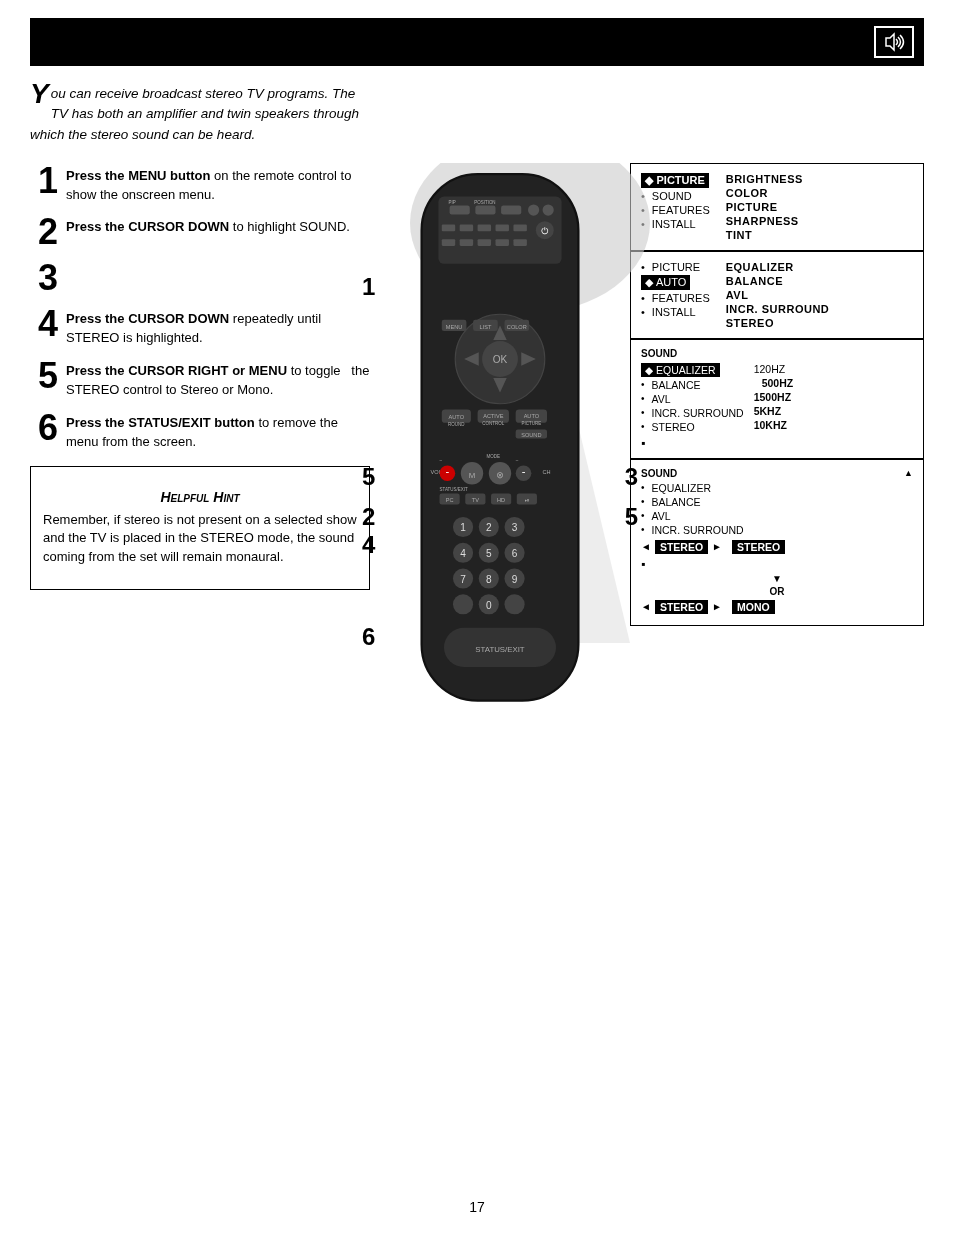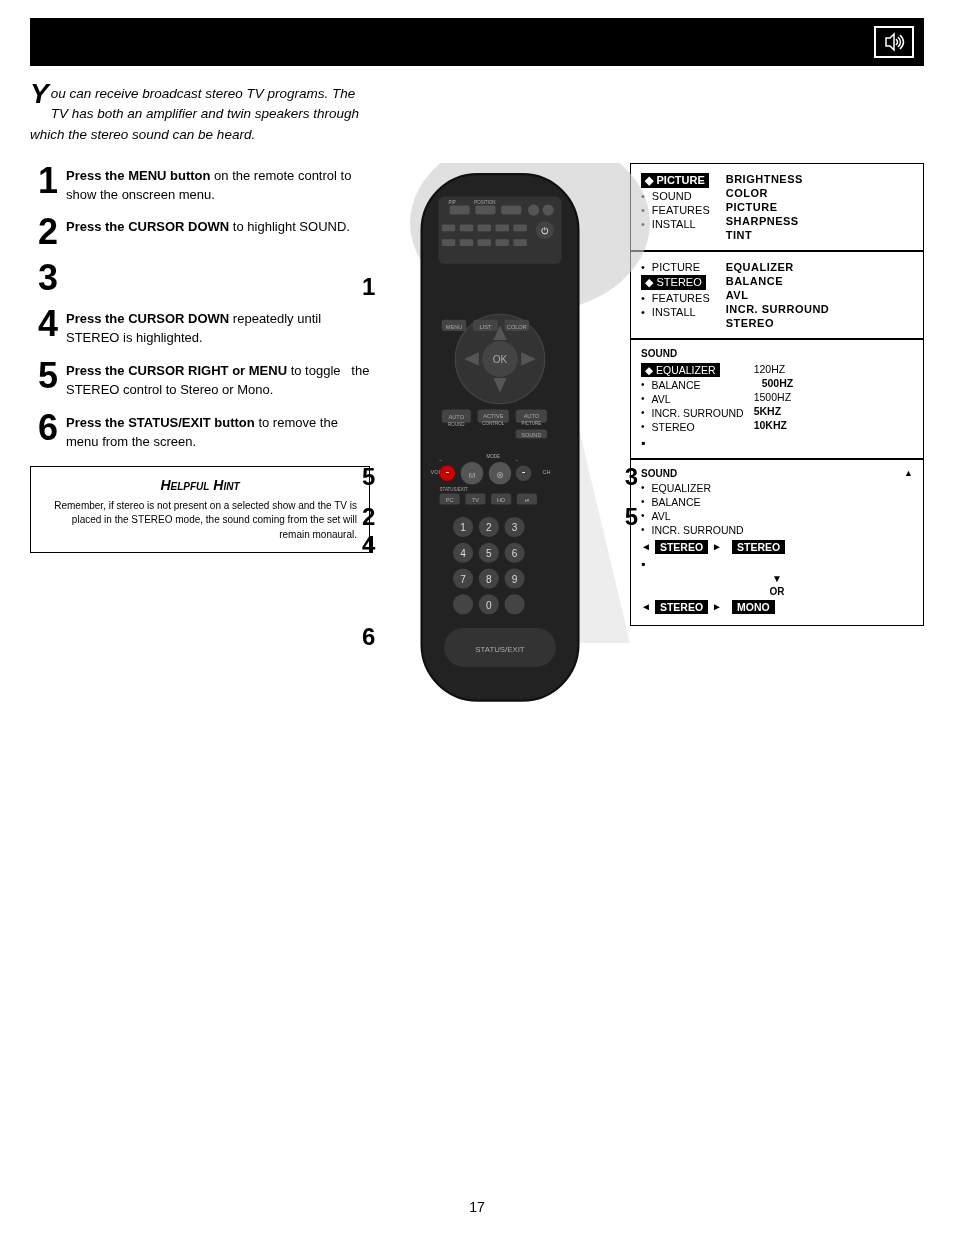--- a/index.html
+++ b/index.html
@@ -104,35 +104,34 @@
       line-height: 1.45;
       padding-top: 4px;
     }
     .step-text b {
       font-weight: bold;
     }
 
     
     .hint-box {
       border: 1.5px solid #000;
-      padding: 10px 12px;
+      padding: 22px 12px;
       margin-top: 14px;
     }
     .hint-title {
       font-style: italic;
       font-variant: small-caps;
       font-weight: bold;
       font-size: 14px;
       text-align: center;
       margin-bottom: 6px;
     }
     .hint-text {
-      font-size: 10px;
+      font-size: 13px;
       line-height: 1.45;
-      text-align: right;
     }
 
     
     .center-col {
       flex: 0 0 240px;
       position: relative;
       display: flex;
       flex-direction: column;
       align-items: center;
     }
@@ -457,21 +456,21 @@
       </div>
 
       <div class="menu-panel">
         <div style="display:flex;gap:16px;">
           <div>
             <div class="menu-item">
               <span class="bullet">•</span>
                 <span class="menu-label" style="margin-left:3px;">PICTURE</span>
             </div>
             <div class="menu-item">
-              <span style="background:#000;color:#fff;padding:1px 4px;font-size:11px;">◆ STEREO</span>
+              <span style="background:#000;color:#fff;padding:1px 4px;font-size:11px;">◆ AUTO</span>
             </div>
             <div class="menu-item">
               <span class="bullet">•</span>
                 <span class="menu-label" style="margin-left:3px;">FEATURES</span>
             </div>
             <div class="menu-item">
               <span class="bullet">•</span>
                 <span class="menu-label" style="margin-left:3px;">INSTALL</span>
             </div>
           </div>
@@ -516,21 +515,21 @@
             </div>
             <div class="menu-item">
               <span class="bullet" style="font-size:10px;">•</span>
                 <span style="margin-left:3px;font-size:10.5px;">STEREO</span>
             </div>
             <div style="font-size:12px;margin-top:2px;">▪</div>
           </div>
           <div>
             <div style="font-size:10.5px;font-weight:normal;padding:1px 0;">120HZ</div>
             <div style="font-size:10.5px;font-weight:bold;padding:1px 8px;">500HZ</div>
-            <div style="font-size:10.5px;font-weight:normal;padding:1px 0;">1500HZ</div>
+            <div style="font-size:10.5px;font-weight:bold;padding:1px 0;">1500HZ</div>
             <div style="font-size:10.5px;font-weight:bold;padding:1px 0;">5KHZ</div>
             <div style="font-size:10.5px;font-weight:bold;padding:1px 0;">10KHZ</div>
           </div>
         </div>
       </div>
 
       <div class="menu-panel">
         <div style="font-size:10px;font-weight:bold;margin-bottom:2px;">SOUND <span style="float:right;font-size:9px;">▲</span></div>
         <div class="menu-item">
           <span class="bullet" style="font-size:10px;">•</span>

